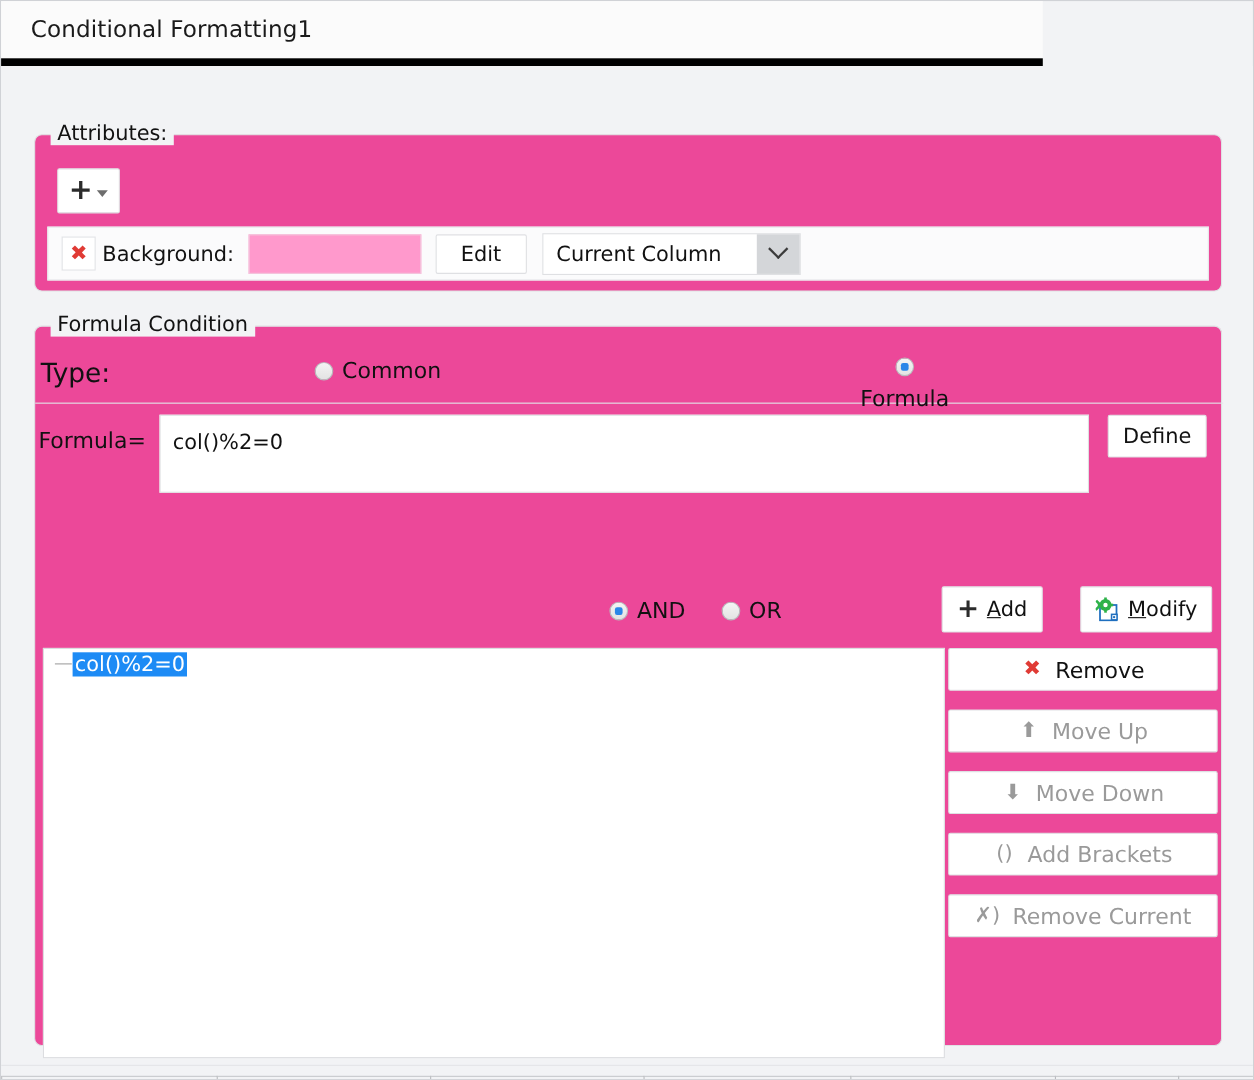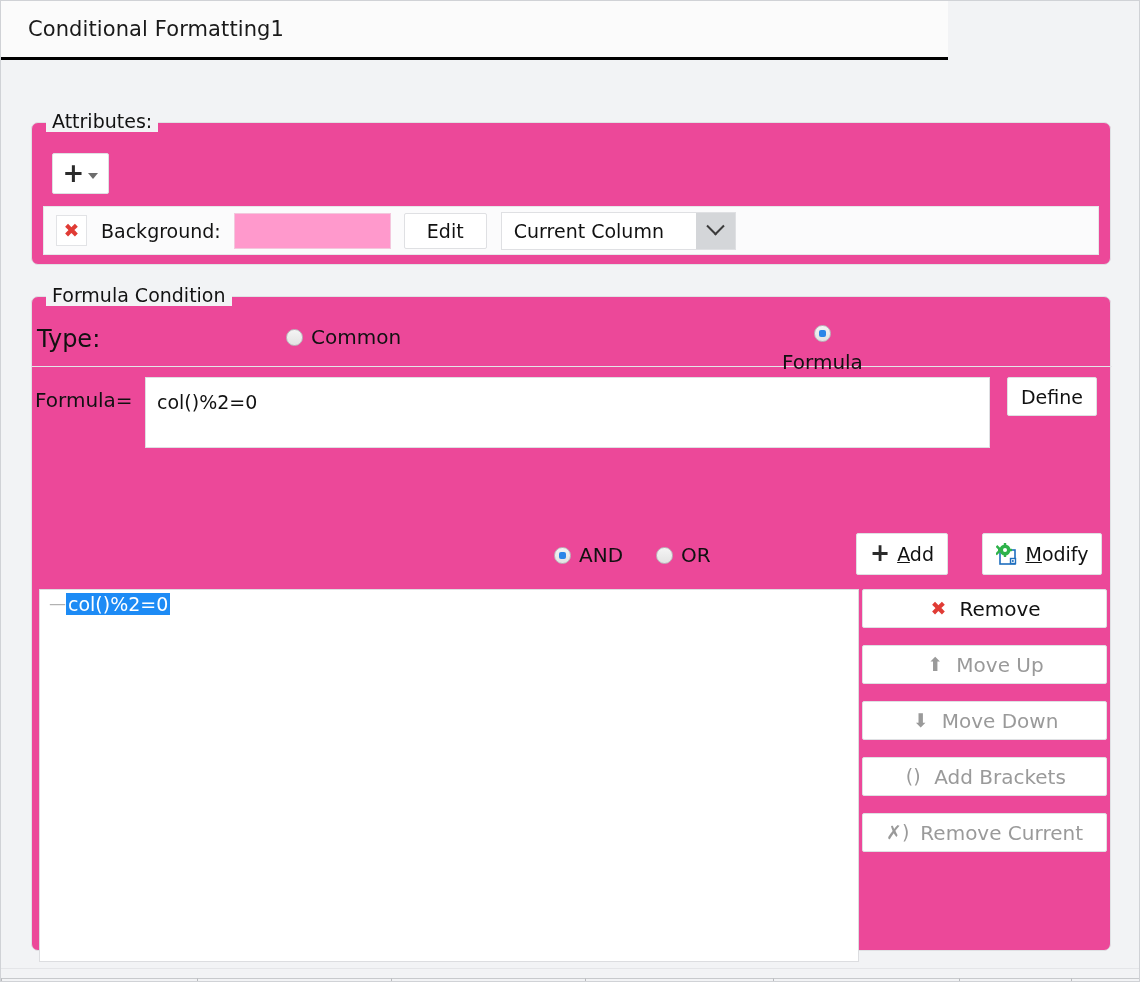--- a/index.html
+++ b/index.html
@@ -18,21 +18,21 @@
     border: 1px solid #d0d2d6;
   }
 
   
   .titlebar {
     position: absolute;
     left: 0; top: 0;
     width: 947px;
     height: 59px;
     background: #fbfbfb;
-    border-bottom: 3px solid #000000;
+    border-bottom: 7px solid #000000;
     box-sizing: border-box;
     display: flex;
     align-items: center;
   }
   .titlebar .title-text {
     margin-left: 27px;
     font-size: 21px;
     color: #1a1a1a;
     letter-spacing: 0.1px;
   }
@@ -140,21 +140,21 @@
     justify-content: center;
     cursor: pointer;
   }
   .x-glyph {
     color: #e03b35;
     font-size: 19px;
     font-weight: bold;
     line-height: 1;
   }
   .attr-label {
-    margin-left: 14px;
+    margin-left: 6px;
     font-size: 19px;
     color: #121212;
   }
   #background-color-swatch {
     margin-left: 13px;
     width: 157px; height: 36px;
     border: 1px solid #f3c7dd;
     box-sizing: border-box;
     cursor: pointer;
   }

